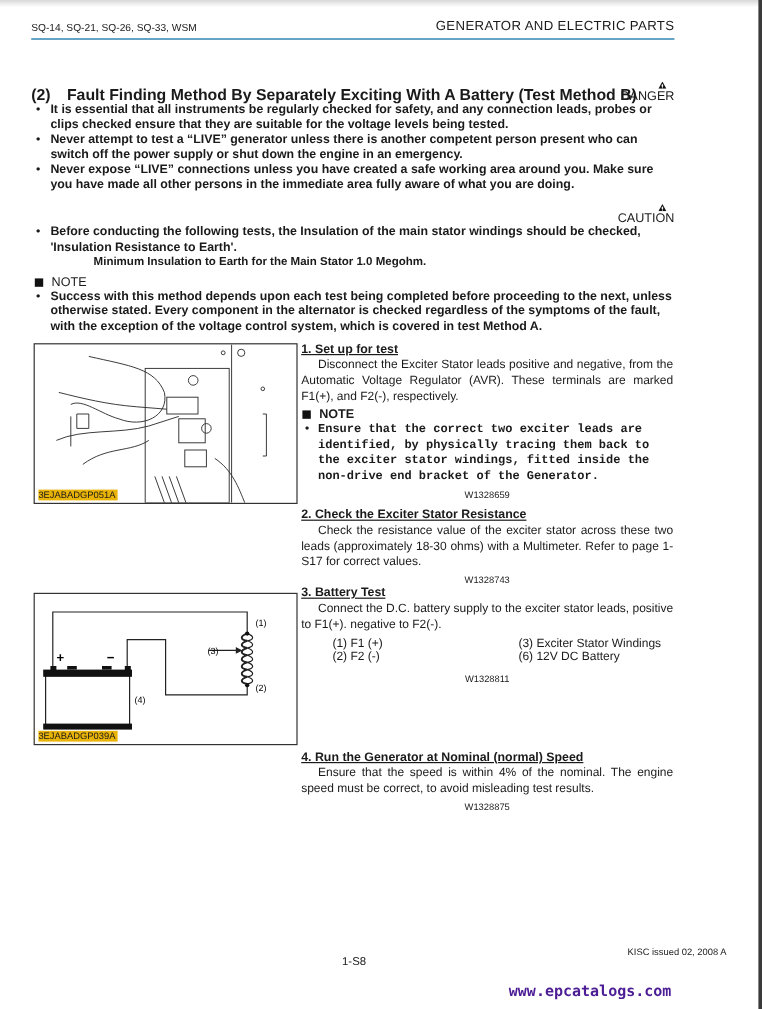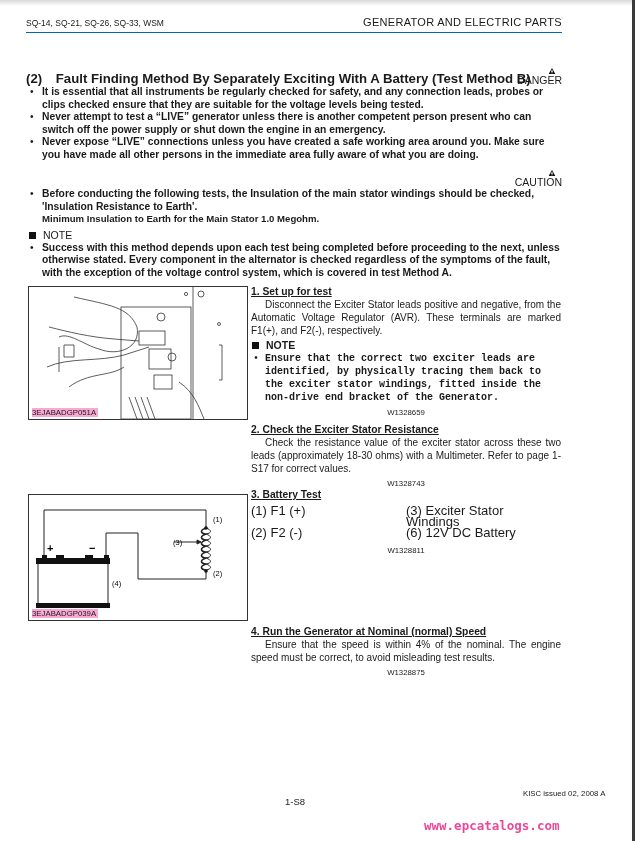--- a/index.html
+++ b/index.html
@@ -24,34 +24,34 @@
   .warn { position: absolute; left: 28px; }
   .warn-hdr { display: flex; align-items: flex-end; height: 18px; flex-direction: column; }
   .warn-hdr svg { width: 20px; height: 18px; }
   .warn-hdr span { font-size: 10.5px; margin-left: 5px; }
   .bul { position: relative; padding-left: 14px; font-size: 10.3px; font-weight: bold; line-height: 12.5px; width: 520px; }
   .bul::before { content: "•"; position: absolute; left: 2px; top: 0; font-weight: normal; }
   .note-hdr { display: flex; align-items: center; font-size: 10.5px; height: 13px; }
   .note-hdr .sq { width: 7px; height: 7px; background: #111; margin-right: 7px; margin-left: 1px; }
 
   .fig { position: absolute; border: 1px solid #333; background: #fff; }
-  .fig-cap { position: absolute; left: 3px; bottom: 2px; font-size: 7.8px; background: #f9a8d4; padding-right: 2px; }
+  .fig-cap { position: absolute; left: 3px; bottom: 2px; font-size: 7.8px; background: #eab308; padding-right: 2px; }
 
   .sec { position: absolute; left: 251px; width: 310px; font-size: 10px; line-height: 13px; }
   .sec-h { font-weight: bold; text-decoration: underline; font-size: 10.3px; }
   .sec p { margin: 0; text-align: justify; text-indent: 14px; }
   .wcode { text-align: center; font-size: 7.8px; margin-top: 2px; }
   .sec .note-hdr { font-weight: bold; margin-top: 2px; }
   .sec .bul { width: 296px; font-size: 10px; line-height: 13px; font-family: Liberation Mono, monospace; }
-  .legend { display: grid; grid-template-columns: 155px 150px; font-size: 13px; line-height: 11px; margin-top: 4px; }
+  .legend { display: grid; grid-template-columns: 155px 150px; font-size: 10px; line-height: 11px; margin-top: 4px; margin-left: 26px; }
 
   .footer-page { position: absolute; left: 285px; top: 796px; font-size: 9.5px; }
   .footer-issue { position: absolute; left: 523px; top: 789px; font-size: 7.8px; }
   .watermark { position: absolute; left: 424px; top: 818px; font-family: "DejaVu Sans Mono", monospace;
-    font-size: 12.5px; font-weight: bold; color: #ec4899; }
+    font-size: 12.5px; font-weight: bold; color: #4c1d95; }
 </style>
 </head>
 <body>
 
 <div class="topshade"></div>
 <div class="rightborder"></div>
 
 <div class="hdr">
   <span class="hdr-left">SQ-14, SQ-21, SQ-26, SQ-33, WSM</span>
   <span class="hdr-right">GENERATOR AND ELECTRIC PARTS</span>
@@ -80,21 +80,21 @@
   <div class="warn-hdr">
     <svg viewBox="0 0 20 18">
       <polygon points="10,0 20,18 0,18" fill="#111"></polygon>
       <ellipse cx="10" cy="10" rx="2" ry="4" fill="#fff"></ellipse>
       <circle cx="10" cy="15.3" r="1.3" fill="#fff"></circle>
     </svg>
     <span>CAUTION</span>
   </div>
   <div class="bul">
     <span>Before conducting the following tests, the Insulation of the main stator windings should be checked, 'Insulation Resistance to Earth'.</span><br>
-    <span style="font-size:9.6px;">Minimum Insulation to Earth for the Main Stator 1.0 Megohm.</span>
+    <span style="font-size:9.6px;margin-left:36px;">Minimum Insulation to Earth for the Main Stator 1.0 Megohm.</span>
   </div>
   <div style="height:3px"></div>
   <div class="note-hdr">
     <span class="sq"></span>
     <span>NOTE</span>
   </div>
   <div class="bul">Success with this method depends upon each test being completed before proceeding to the next, unless otherwise stated. Every component in the alternator is checked regardless of the symptoms of the fault, with the exception of the voltage control system, which is covered in test Method A.</div>
 </div>
 
 <div class="fig" style="left:28px; top:286px; width:218px; height:132px;">
@@ -164,20 +164,21 @@
 </div>
 
 <div class="sec" style="top:423px;">
   <div class="sec-h">2. Check the Exciter Stator Resistance</div>
   <p>Check the resistance value of the exciter stator across these two leads (approximately 18-30 ohms) with a Multimeter. Refer to page 1-S17 for correct values.</p>
   <div class="wcode">W1328743</div>
 </div>
 
 <div class="sec" style="top:488px;">
   <div class="sec-h">3. Battery Test</div>
+  <p>Connect the D.C. battery supply to the exciter stator leads, positive to F1(+). negative to F2(-).</p>
   <div class="legend">
     <span>(1)  F1 (+)</span>
     <span>(3)  Exciter Stator Windings</span>
     <span>(2)  F2 (-)</span>
     <span>(6)  12V DC Battery</span>
   </div>
   <div class="wcode" style="margin-top:6px;">W1328811</div>
 </div>
 
 <div class="sec" style="top:625px;">

